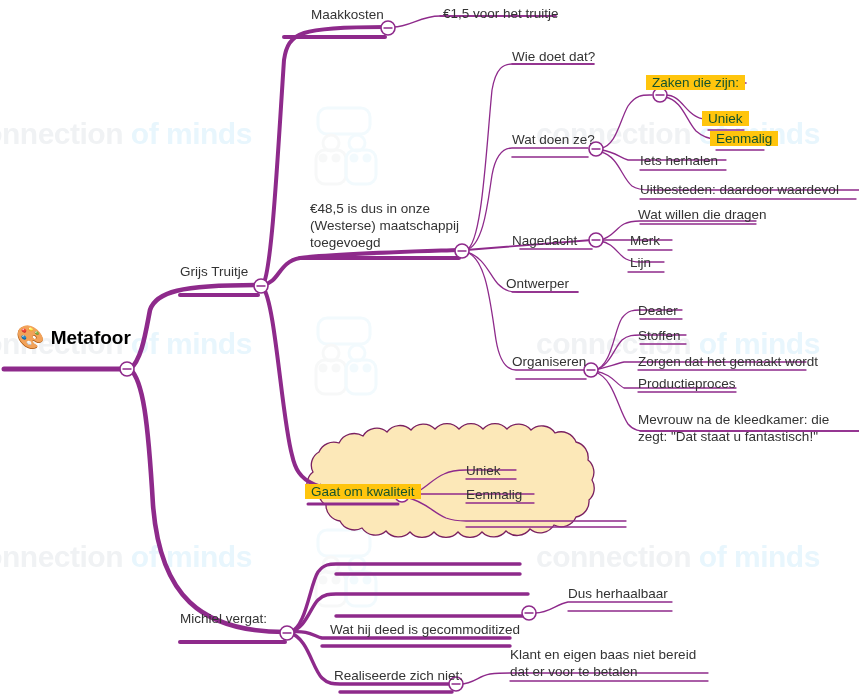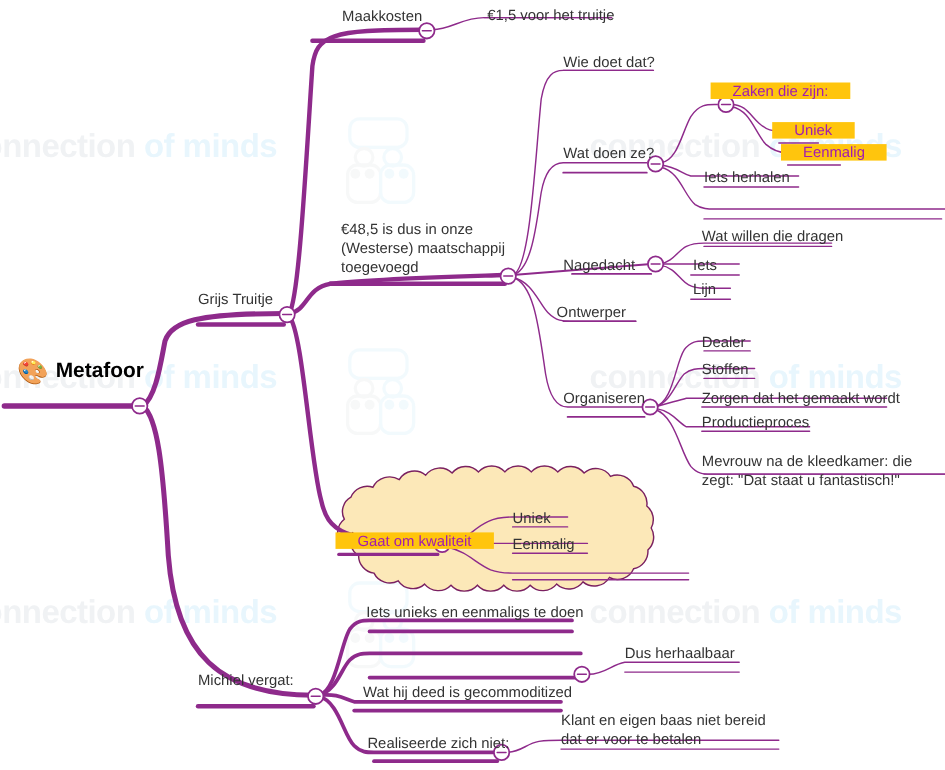--- a/index.html
+++ b/index.html
@@ -7,21 +7,21 @@
        font-family:"Liberation Sans","DejaVu Sans",sans-serif;}
   #map{position:relative;width:859px;height:700px;background:#fff;}
   svg.layer{position:absolute;left:0;top:0;width:859px;height:700px;pointer-events:none;}
   .wm{position:absolute;font-family:"Liberation Sans",sans-serif;font-weight:bold;
       font-size:30px;letter-spacing:-0.5px;white-space:nowrap;user-select:none;}
   .wm .w1{color:#f0f2f4;}
   .wm .w2{color:#e8f6fd;}
   .node{position:absolute;white-space:nowrap;font-size:13.5px;color:#333333;
         line-height:17px;}
   .node.multi{white-space:normal;}
-  .hl{background:#ffc50d;color:#a21caf;padding:0 20px;}
+  .hl{background:#ffc50d;color:#14532d;padding:0 6px;}
   .root{position:absolute;display:flex;align-items:center;gap:6px;}
   .root .rlabel{font-weight:bold;font-size:19px;color:#000;}
   .emoji{font-size:23px;line-height:1;}
 </style>
 </head>
 <body>
 
 <div id="map">
 
   <div class="wm" style="left:-32px;top:117px;">
@@ -256,39 +256,39 @@
   <div class="node" style="left:443px;top:5px;"><span>€1,5 voor het truitje</span></div>
 
   <div class="node multi" style="left:310px;top:200px;width:150px;"><span>€48,5 is dus in onze (Westerse) maatschappij toegevoegd</span></div>
 
   <div class="node" style="left:512px;top:48px;"><span>Wie doet dat?</span></div>
   <div class="node" style="left:512px;top:131px;"><span>Wat doen ze?</span></div>
   <div class="node" style="left:646px;top:74px;"><span class="hl">Zaken die zijn:</span></div>
   <div class="node" style="left:702px;top:110px;"><span class="hl">Uniek</span></div>
   <div class="node" style="left:710px;top:130px;"><span class="hl">Eenmalig</span></div>
   <div class="node" style="left:640px;top:152px;"><span>Iets herhalen</span></div>
+  <div class="node" style="left:640px;top:181px;"><span>Uitbesteden: daardoor waardevol</span></div>
 
   <div class="node" style="left:512px;top:232px;"><span>Nagedacht</span></div>
   <div class="node" style="left:638px;top:206px;"><span>Wat willen die dragen</span></div>
-  <div class="node" style="left:630px;top:232px;"><span>Iets</span></div>
+  <div class="node" style="left:630px;top:232px;"><span>Merk</span></div>
   <div class="node" style="left:630px;top:254px;"><span>Lijn</span></div>
 
   <div class="node" style="left:506px;top:275px;"><span>Ontwerper</span></div>
 
   <div class="node" style="left:512px;top:353px;"><span>Organiseren</span></div>
   <div class="node" style="left:638px;top:302px;"><span>Dealer</span></div>
   <div class="node" style="left:638px;top:327px;"><span>Stoffen</span></div>
   <div class="node" style="left:638px;top:353px;"><span>Zorgen dat het gemaakt wordt</span></div>
   <div class="node" style="left:638px;top:375px;"><span>Productieproces</span></div>
   <div class="node multi" style="left:638px;top:411px;width:218px;"><span>Mevrouw na de kleedkamer: die zegt: "Dat staat u fantastisch!"</span></div>
 
   <div class="node" style="left:305px;top:483px;"><span class="hl">Gaat om  kwaliteit</span></div>
   <div class="node" style="left:466px;top:462px;"><span>Uniek</span></div>
   <div class="node" style="left:466px;top:486px;"><span>Eenmalig</span></div>
 
   <div class="node" style="left:180px;top:610px;"><span>Michiel vergat:</span></div>
-  <div class="node" style="left:333px;top:548px;"><span>Iets unieks en eenmaligs te doen</span></div>
   <div class="node" style="left:568px;top:585px;"><span>Dus herhaalbaar</span></div>
   <div class="node" style="left:330px;top:621px;"><span>Wat hij deed is gecommoditized</span></div>
   <div class="node" style="left:334px;top:667px;"><span>Realiseerde zich niet:</span></div>
   <div class="node multi" style="left:510px;top:646px;width:200px;"><span>Klant en eigen baas niet bereid dat er voor te betalen</span></div>
 
 </div>
 
 </body></html>

